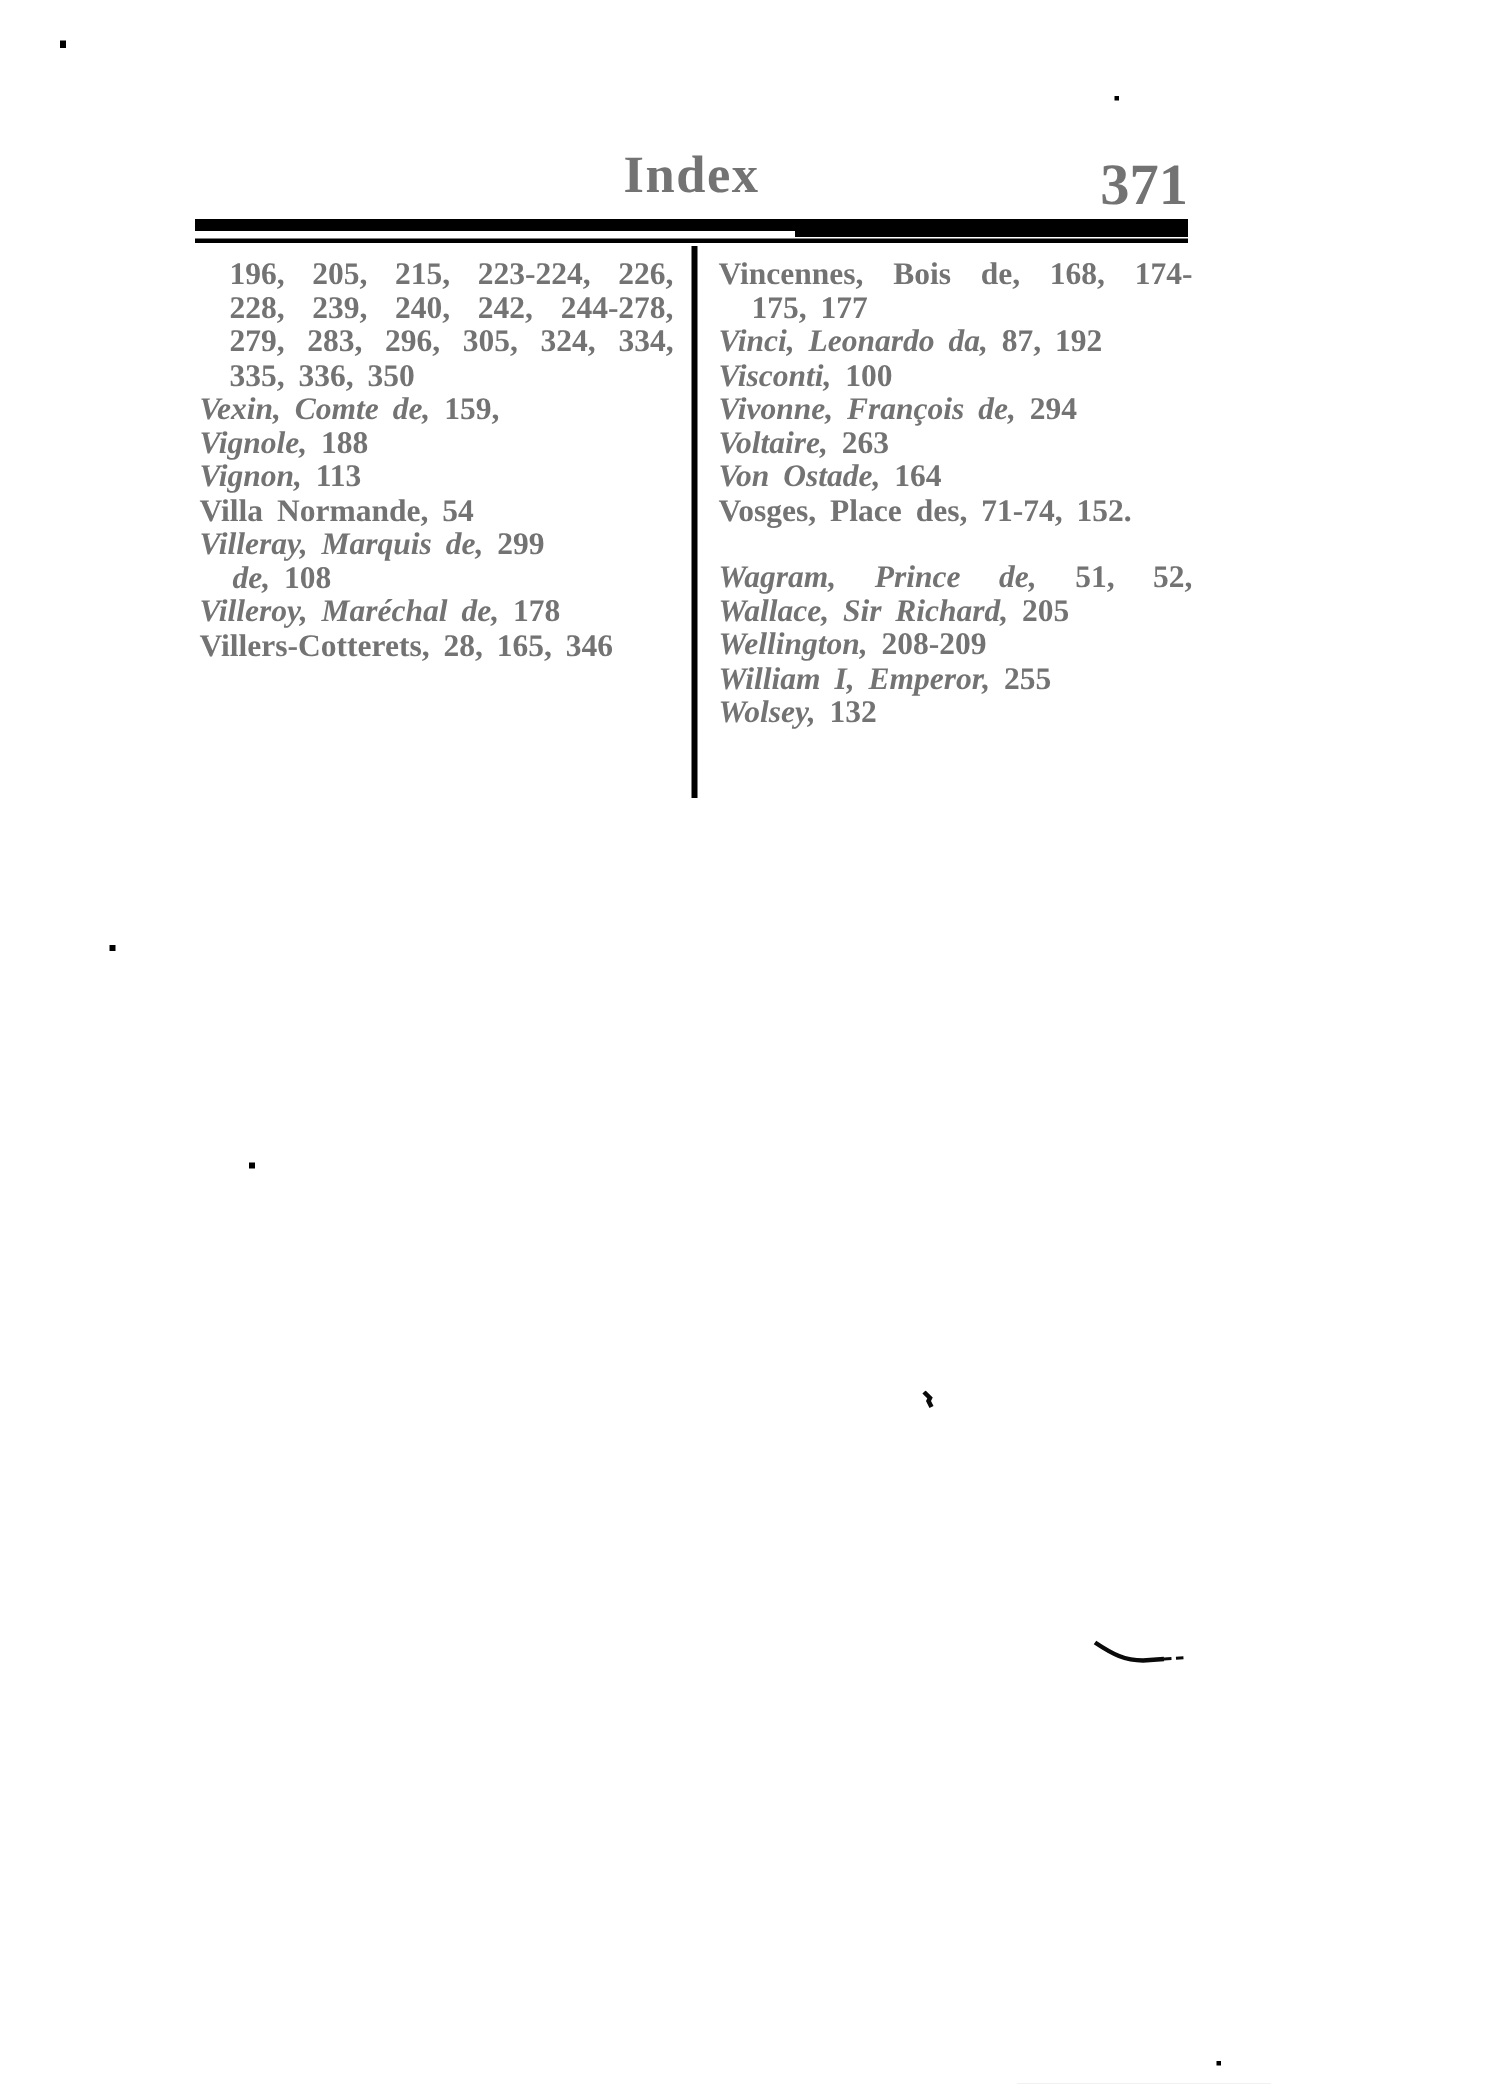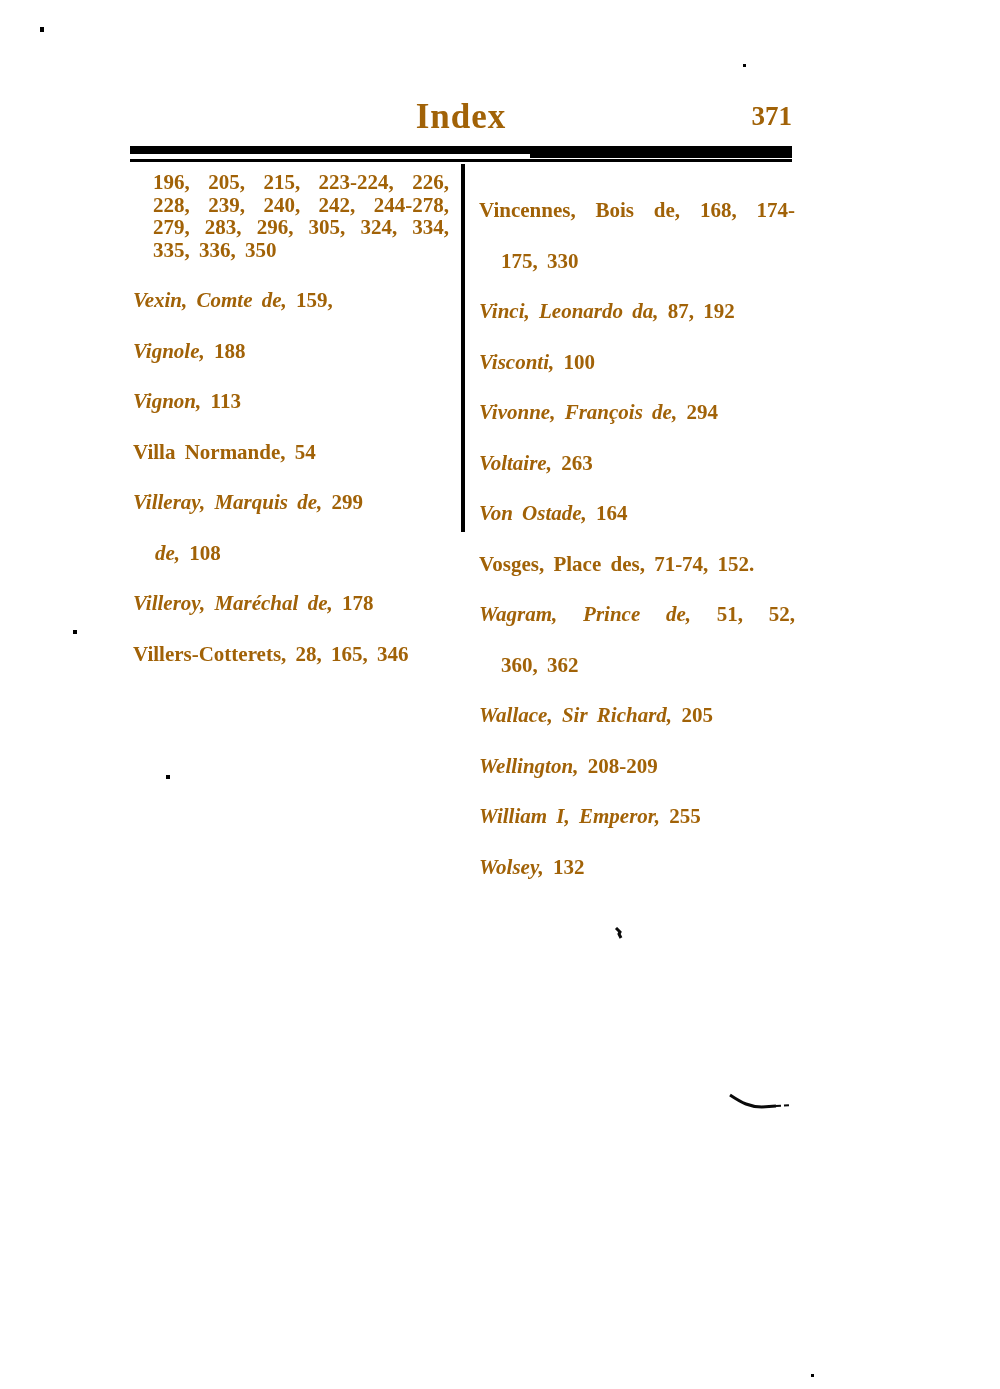--- a/index.html
+++ b/index.html
@@ -1,45 +1,45 @@
 <!DOCTYPE html>
 <html><head>
 <meta charset="utf-8">
 <style>
   html,body { margin:0; padding:0; background:#e8e8e8; }
   .page {
     position:relative; width:1000px; height:1389px; background:#ffffff;
-    font-family:"Liberation Serif", serif; color:#a16207; overflow:hidden;
+    font-family:"Liberation Serif", serif; color:#737373; overflow:hidden;
   }
   .page-title {
     position:absolute; left:130px; top:97px; width:662px;
     text-align:center; font-size:35px; font-weight:bold; letter-spacing:1px;
   }
   .page-number {
     position:absolute; left:130px; top:101px; width:662px;
-    text-align:right; font-size:27px; font-weight:bold;
+    text-align:right; font-size:39px; font-weight:bold;
   }
   .header-rule {
     position:absolute; left:130px; top:146px; width:662px; height:5px;
     border-top:8px solid #000; border-bottom:3px solid #000;
   }
   .header-rule-overlap {
     position:absolute; left:530px; top:153px; width:262px; height:5px; background:#000;
   }
   .column-divider {
     position:absolute; left:461px; top:164px; width:4px; height:368px; background:#000;
   }
   .col {
     position:absolute; top:171px; width:316px;
     font-size:21px; font-weight:bold; word-spacing:4px;
   }
   .col-left  { left:133px; }
   .col-right { left:479px; }
   .line { line-height:22.5px; white-space:normal; }
-  .entry.hang .line { padding-left:22px;margin-top:28px; }
+  .entry.hang .line { padding-left:22px; }
   .entry.hang .line.first { padding-left:0; }
   .entry.cont .line { padding-left:20px; }
   .line.just { text-align:justify; text-align-last:justify; }
   .it { font-style:italic; }
   .entry.gap { margin-top:22px; }
   .speck { position:absolute; background:#000; }
   .speck-1 { left:40px;  top:27px;   width:4px; height:5px; }
   .speck-2 { left:743px; top:64px;   width:3px; height:3px; }
   .speck-3 { left:73px;  top:630px;  width:4px; height:4px; }
   .speck-4 { left:166px; top:775px;  width:4px; height:4px; }
@@ -88,21 +88,21 @@
       <div class="entry hang">
         <div class="line first"><span class="it">Villeroy, Maréchal de,</span><span class="ro"> 178</span></div>
       </div>
       <div class="entry hang">
         <div class="line first"><span class="ro">Villers-Cotterets, 28, 165, 346</span></div>
       </div>
     </div>
   <div class="col col-right">
       <div class="entry hang">
         <div class="line just first"><span class="ro">Vincennes, Bois de, 168, 174-</span></div>
-        <div class="line"><span class="ro">175, 330</span></div>
+        <div class="line"><span class="ro">175, 177</span></div>
       </div>
       <div class="entry hang">
         <div class="line first"><span class="it">Vinci, Leonardo da,</span><span class="ro"> 87, 192</span></div>
       </div>
       <div class="entry hang">
         <div class="line first"><span class="it">Visconti,</span><span class="ro"> 100</span></div>
       </div>
       <div class="entry hang">
         <div class="line first"><span class="it">Vivonne, François de,</span><span class="ro"> 294</span></div>
       </div>
@@ -110,21 +110,20 @@
         <div class="line first"><span class="it">Voltaire,</span><span class="ro"> 263</span></div>
       </div>
       <div class="entry hang">
         <div class="line first"><span class="it">Von Ostade,</span><span class="ro"> 164</span></div>
       </div>
       <div class="entry hang">
         <div class="line first"><span class="ro">Vosges, Place des, 71-74, 152.</span></div>
       </div>
       <div class="entry hang gap">
         <div class="line just first"><span class="it">Wagram, Prince de,</span><span class="ro"> 51, 52,</span></div>
-        <div class="line"><span class="ro">360, 362</span></div>
       </div>
       <div class="entry hang">
         <div class="line first"><span class="it">Wallace, Sir Richard,</span><span class="ro"> 205</span></div>
       </div>
       <div class="entry hang">
         <div class="line first"><span class="it">Wellington,</span><span class="ro"> 208-209</span></div>
       </div>
       <div class="entry hang">
         <div class="line first"><span class="it">William I, Emperor,</span><span class="ro"> 255</span></div>
       </div>

